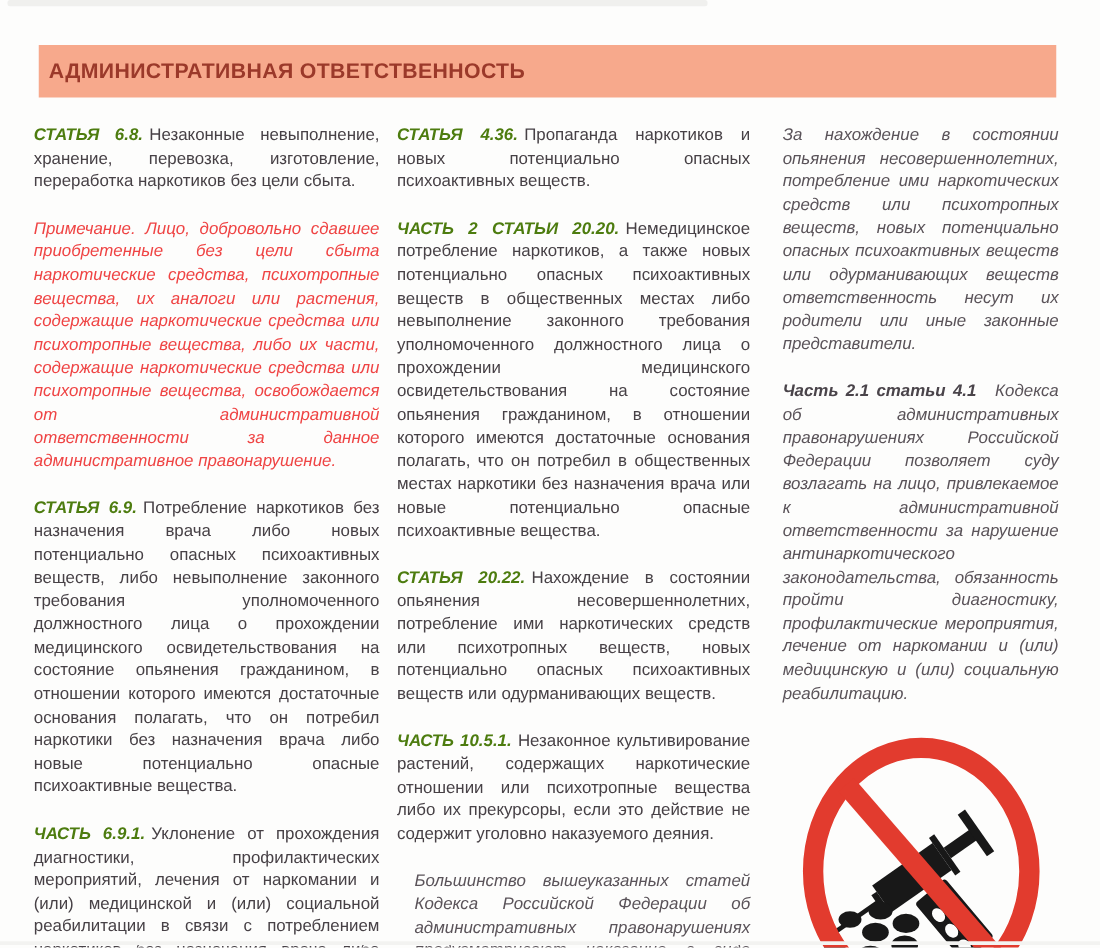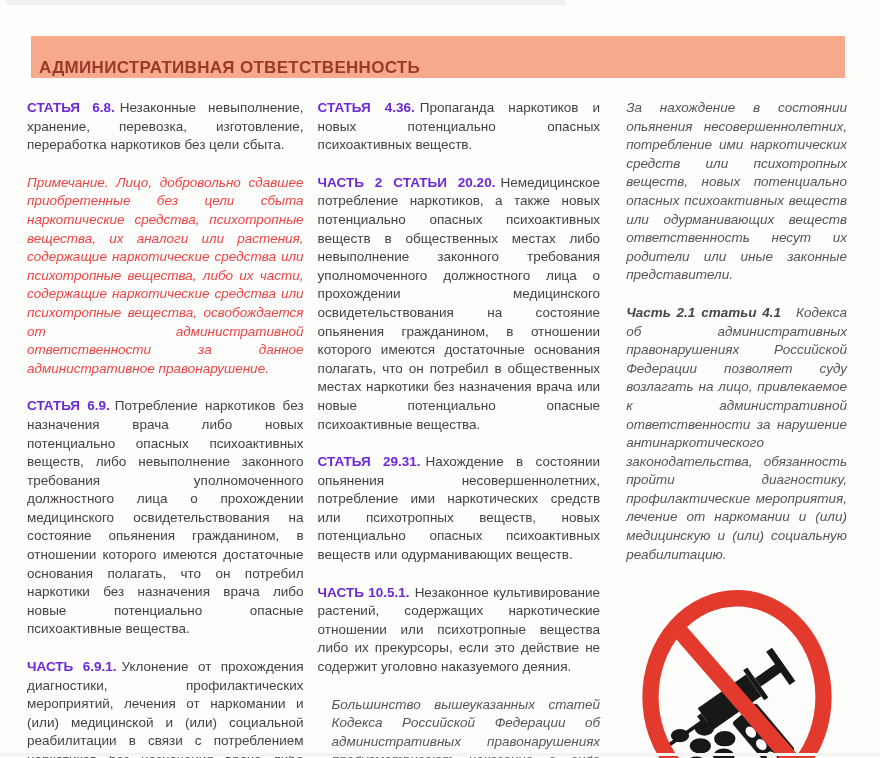--- a/index.html
+++ b/index.html
@@ -13,42 +13,42 @@
     position:absolute;top:0;left:6px;width:560px;height:5px;
     background:#f0f0ee;border-radius:2px;
   }
   .scan-edge-bottom{
     position:absolute;bottom:2px;left:0;width:880px;height:3px;
     background:#f3f3f1;
   }
   .header-bar{
     position:absolute;left:31px;top:36px;width:814px;height:42px;
     background:var(--header-bg,#f7a98c);
-    display:flex;align-items:flex-end;
+    display:flex;align-items:center;
   }
   .header-title{
     font-weight:bold;font-size:17px;letter-spacing:.3px;
     color:var(--header-text,#9b392a);
     padding-left:8px;
   }
   .columns{
     position:absolute;left:27px;top:99px;width:820px;
     display:flex;
   }
   .col{box-sizing:border-box;}
   .col-1{width:278px;margin-right:14px;}
   .col-2{width:284px;margin-right:26px;}
   .col-3{width:222px;}
   p.para{
     margin:0 0 19px 0;
     font-size:13.5px;line-height:18.6px;
     text-align:justify;
     hyphens:auto;
   }
-  .lbl{font-weight:bold;color:#6d28d9;margin-right:5px;}
+  .lbl{font-weight:bold;color:#4d7c0f;margin-right:5px;font-style:italic;}
   .note{
     font-style:italic;color:#ef4444;
     margin-left:18px;margin-top:2px;margin-bottom:21px;
   }
   .italic{font-style:italic;color:#5a5359;}
   .lbl-italic{font-weight:bold;font-style:italic;color:#4a444a;margin-right:15px;}
   .sign-wrap{
     margin-top:16px;
     display:flex;justify-content:center;
   }
@@ -84,21 +84,21 @@
   </div>
 
   <div class="col col-2">
     <p class="para">
       <span class="lbl">СТАТЬЯ 4.36.</span><span>Пропаганда наркотиков и новых потенциально опасных психоактивных веществ.</span>
     </p>
     <p class="para">
       <span class="lbl">ЧАСТЬ 2 СТАТЬИ 20.20.</span><span>Немедицинское потребление наркотиков, а также новых потенциально опасных психоактивных веществ в общественных местах либо невыполнение законного требования уполномоченного должностного лица о прохождении медицинского освидетельствования на состояние опьянения гражданином, в отношении которого имеются достаточные основания полагать, что он потребил в общественных местах наркотики без назначения врача или новые потенциально опасные психоактивные вещества.</span>
     </p>
     <p class="para">
-      <span class="lbl">СТАТЬЯ 29.31.</span><span>Нахождение в состоянии опьянения несовершеннолетних, потребление ими наркотических средств или психотропных веществ, новых потенциально опасных психоактивных веществ или одурманивающих веществ.</span>
+      <span class="lbl">СТАТЬЯ 20.22.</span><span>Нахождение в состоянии опьянения несовершеннолетних, потребление ими наркотических средств или психотропных веществ, новых потенциально опасных психоактивных веществ или одурманивающих веществ.</span>
     </p>
     <p class="para">
       <span class="lbl">ЧАСТЬ 10.5.1.</span><span>Незаконное культивирование растений, содержащих наркотические отношении или психотропные вещества либо их прекурсоры, если это действие не содержит уголовно наказуемого деяния.</span>
     </p>
     <p class="para italic" style="margin-left:14px;">Большинство вышеуказанных статей Кодекса Российской Федерации об административных правонарушениях предусматривают наказание в виде штрафа или административного ареста.</p>
   </div>
 
   <div class="col col-3">
     <p class="para italic">За нахождение в состоянии опьянения несовершеннолетних, потребление ими наркотических средств или психотропных веществ, новых потенциально опасных психоактивных веществ или одурманивающих веществ ответственность несут их родители или иные законные представители.</p>
     <p class="para italic">

